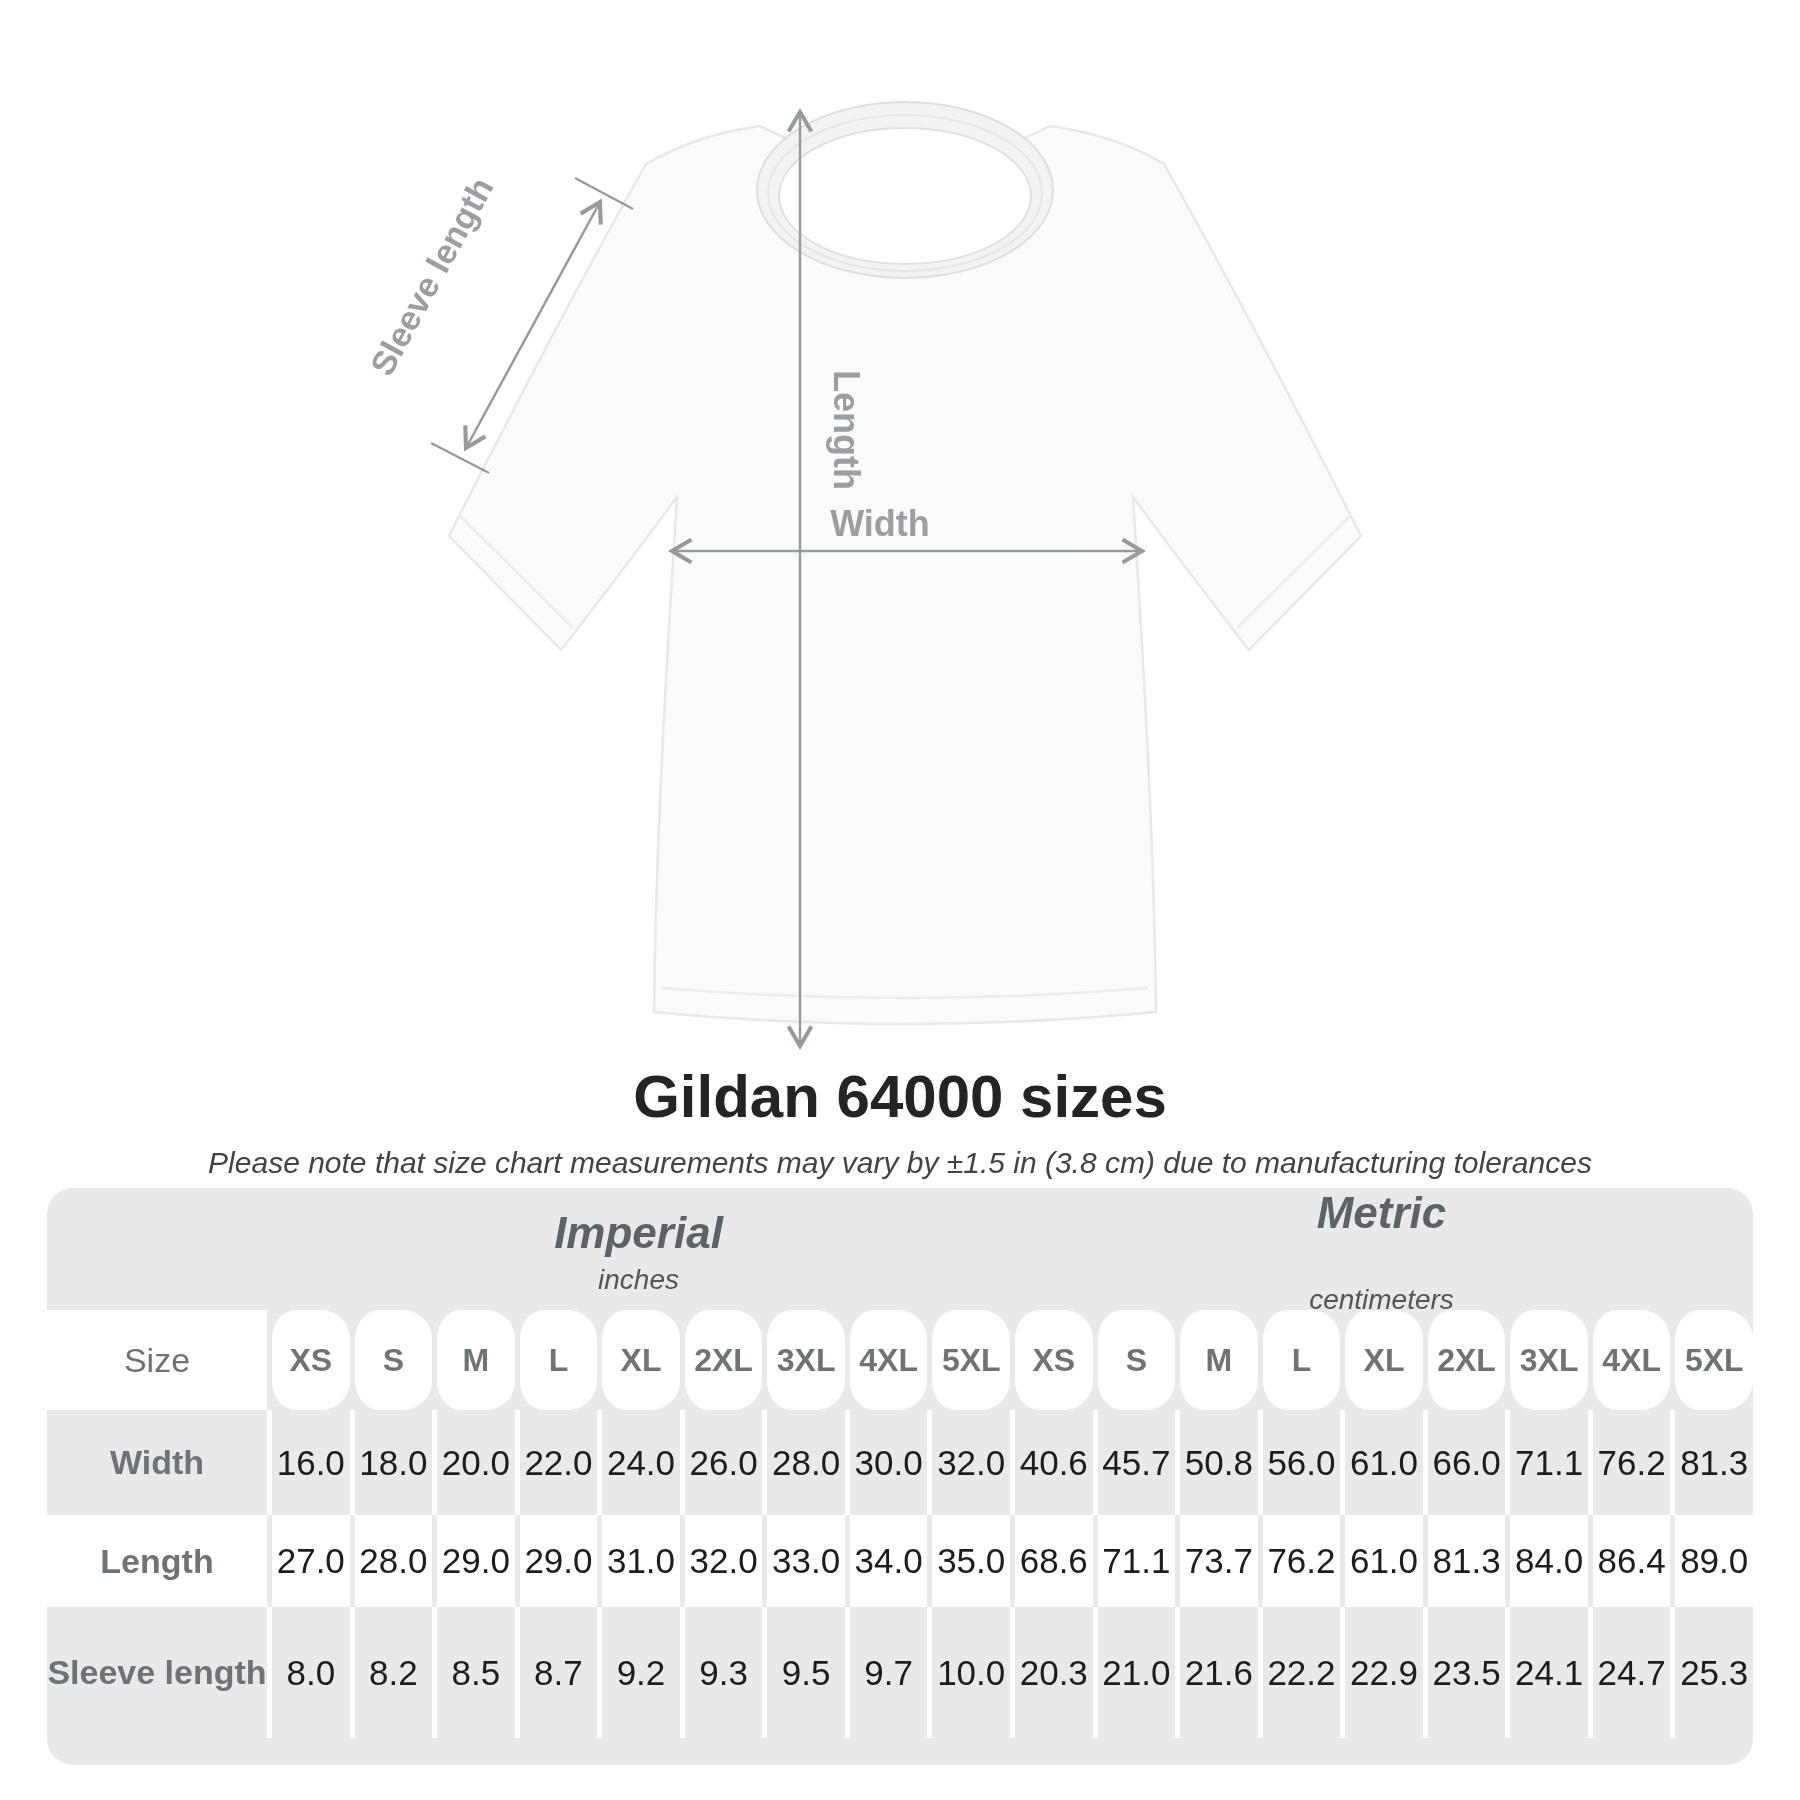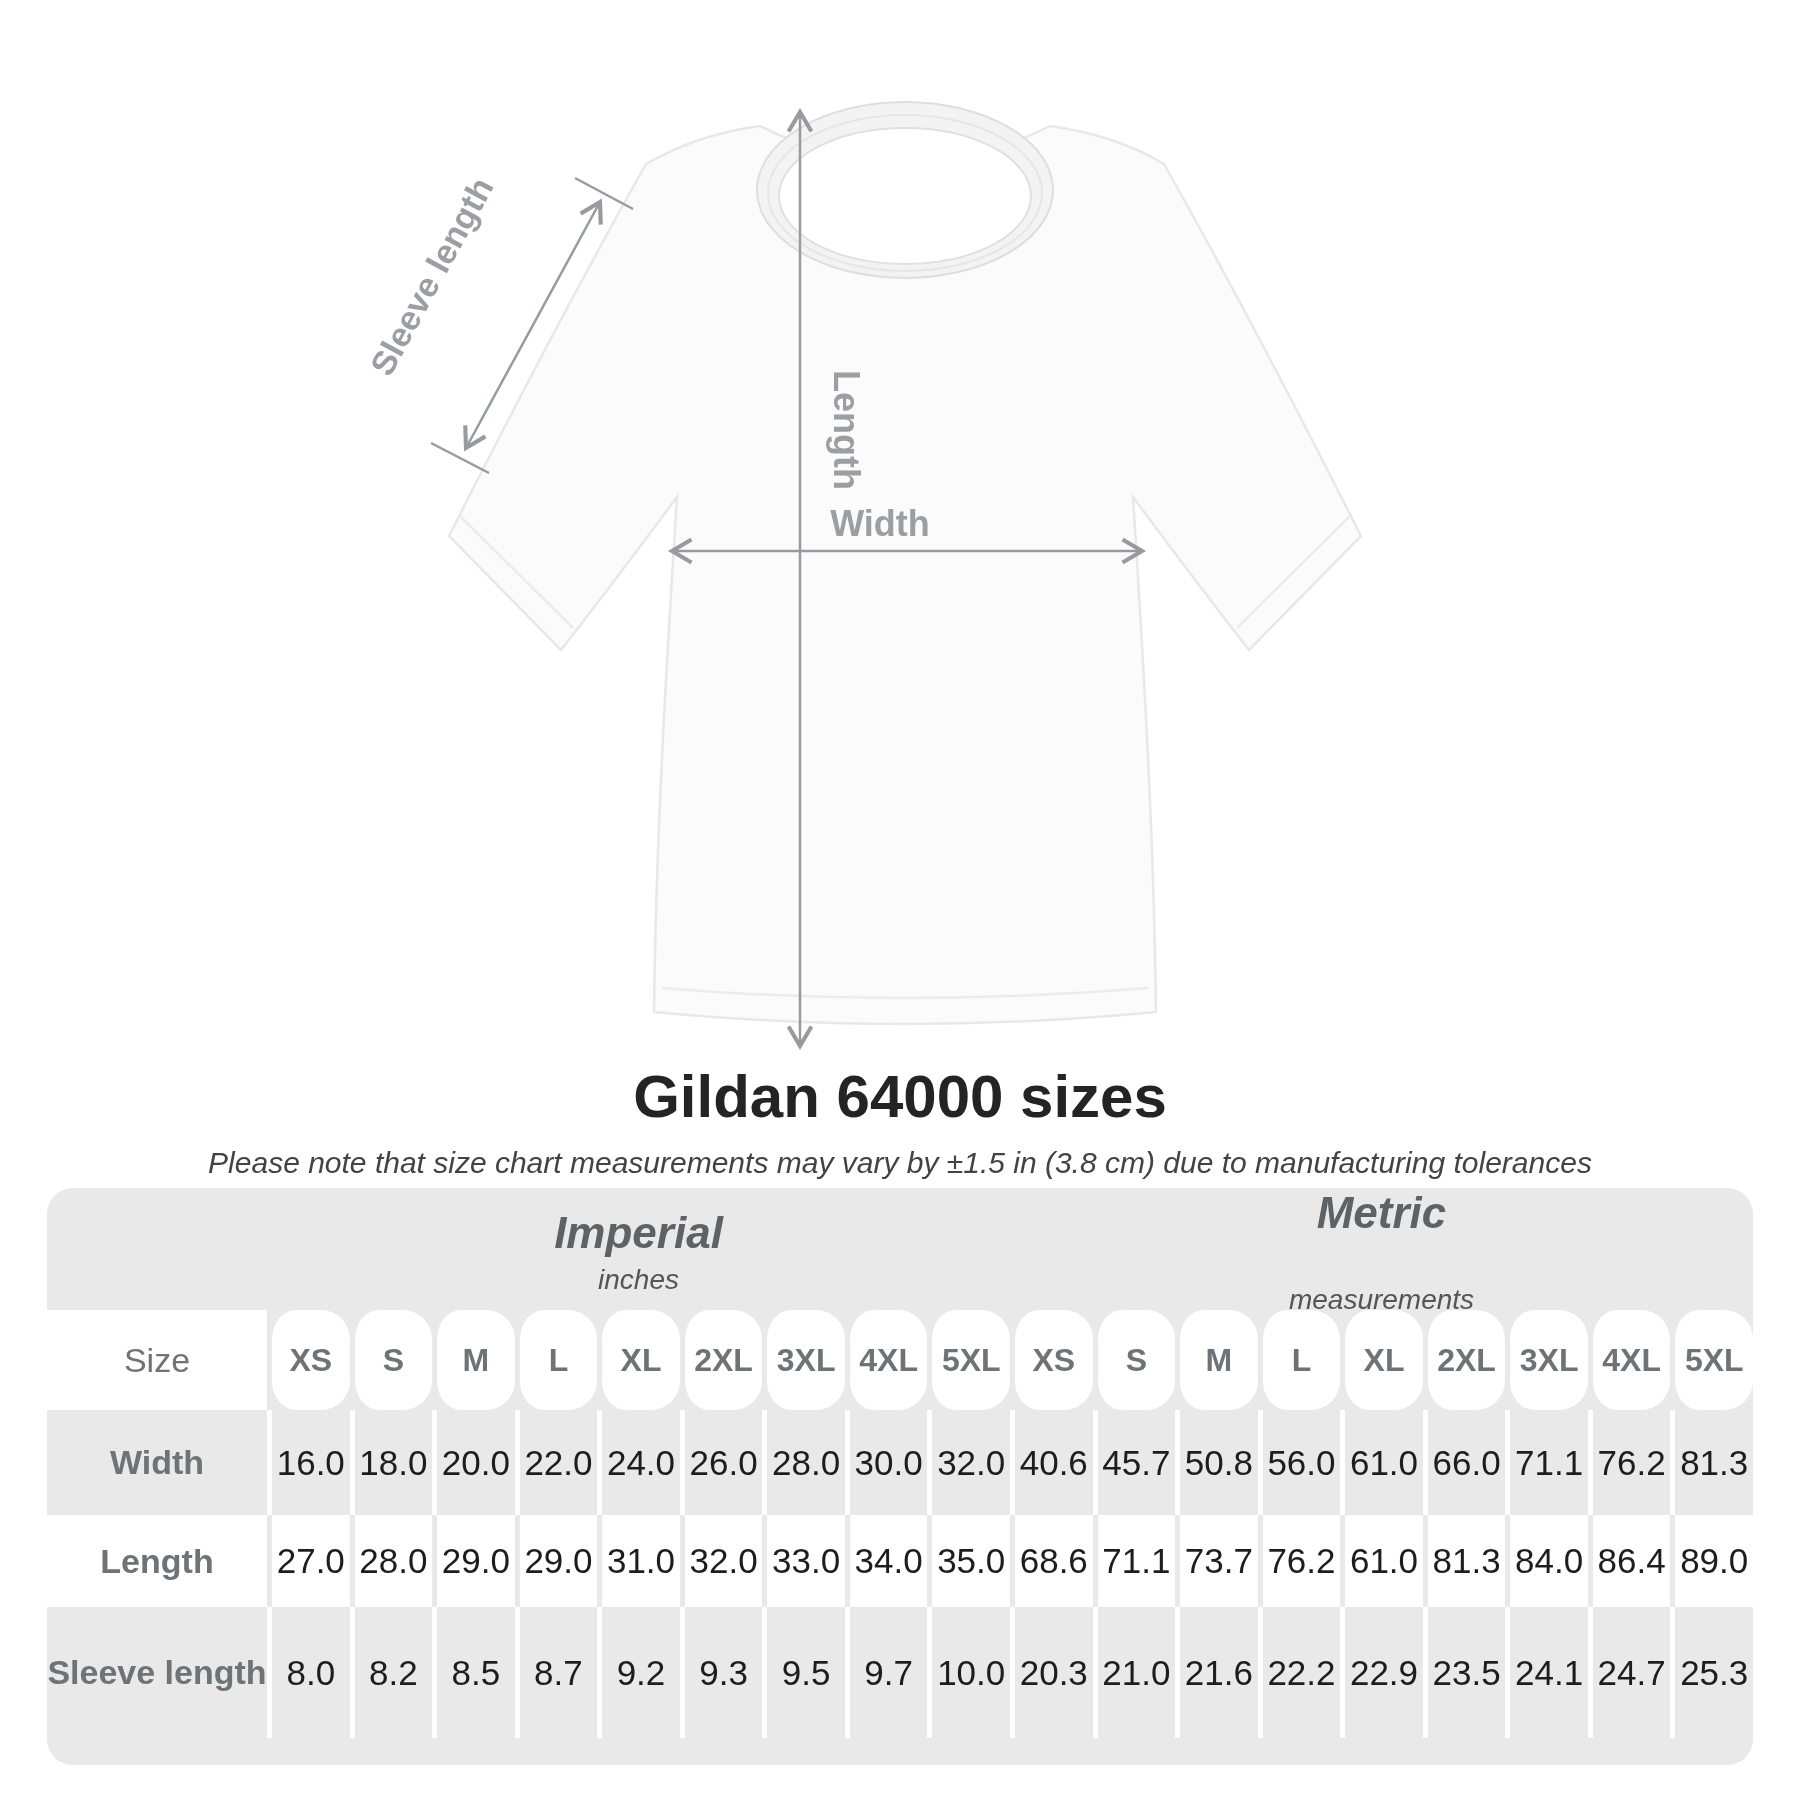--- a/index.html
+++ b/index.html
@@ -107,21 +107,21 @@
 
   <div class="size-table">
 
     <div class="t-row r-band">
       <div class="unit-group unit-imperial">
         <div class="unit-title">Imperial</div>
         <div class="unit-sub">inches</div>
       </div>
       <div class="unit-group unit-metric">
         <div class="unit-title">Metric</div>
-        <div class="unit-sub">measurements</div>
+        <div class="unit-sub">centimeters</div>
       </div>
     </div>
 
     <div class="t-row r-sizes row-white">
       <div class="cell head-label">Size</div>
       <div class="cell col-head">XS</div>
       <div class="cell col-head">S</div>
       <div class="cell col-head">M</div>
       <div class="cell col-head">L</div>
       <div class="cell col-head">XL</div>

